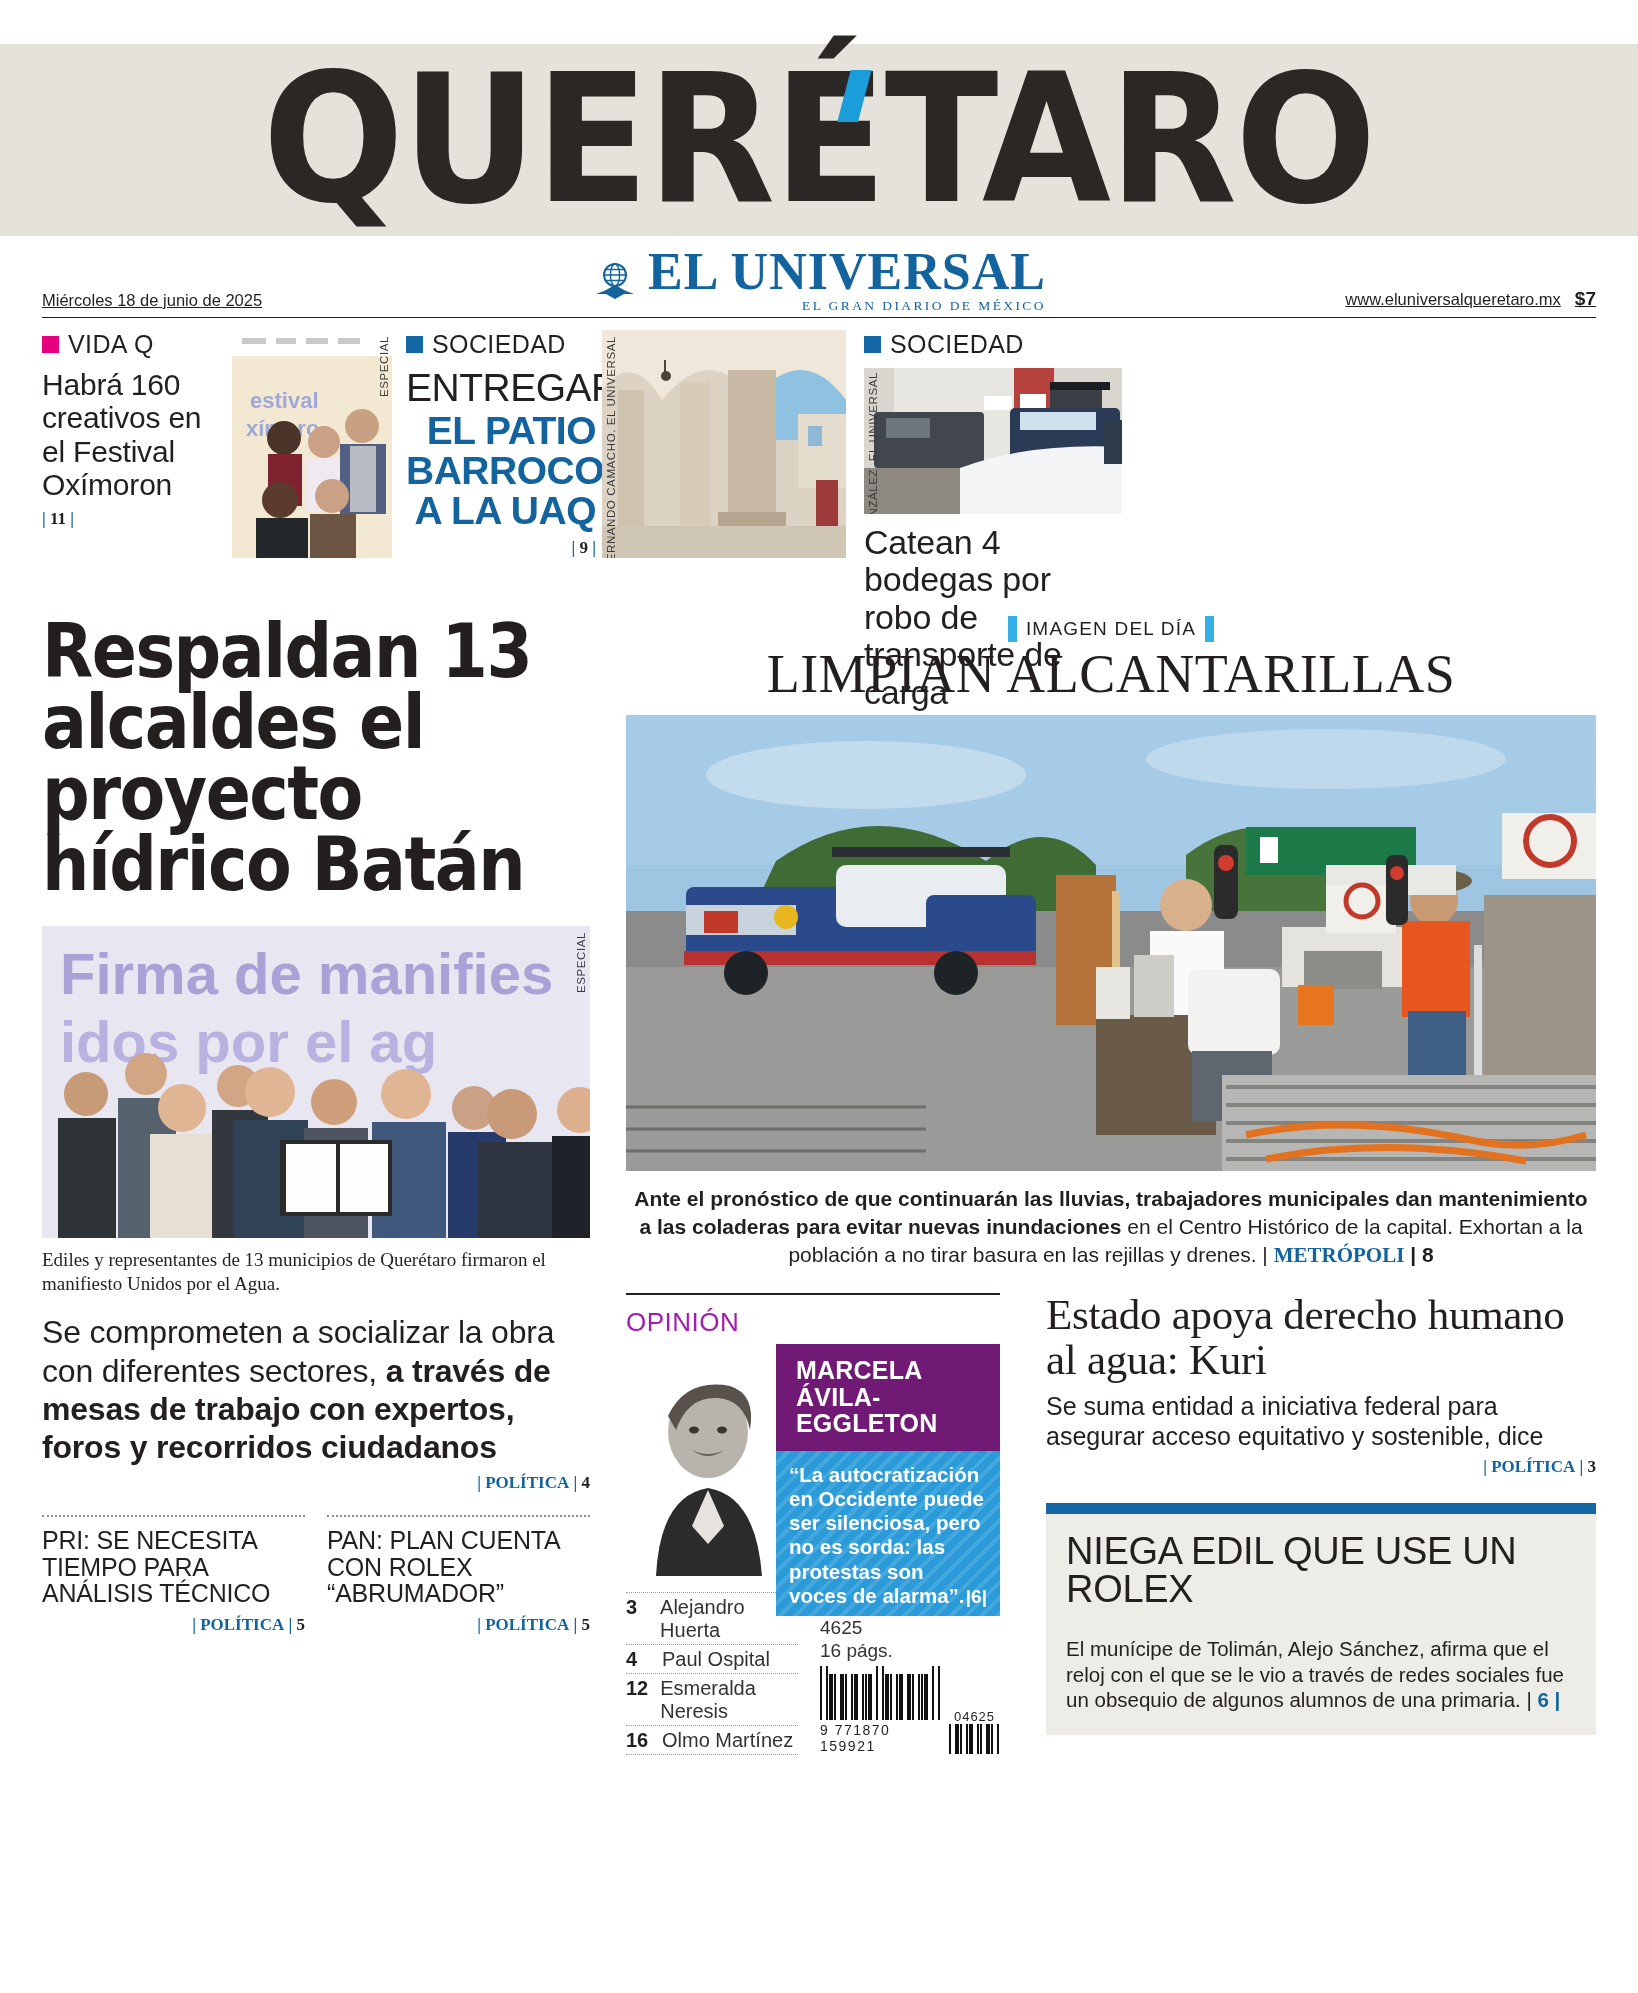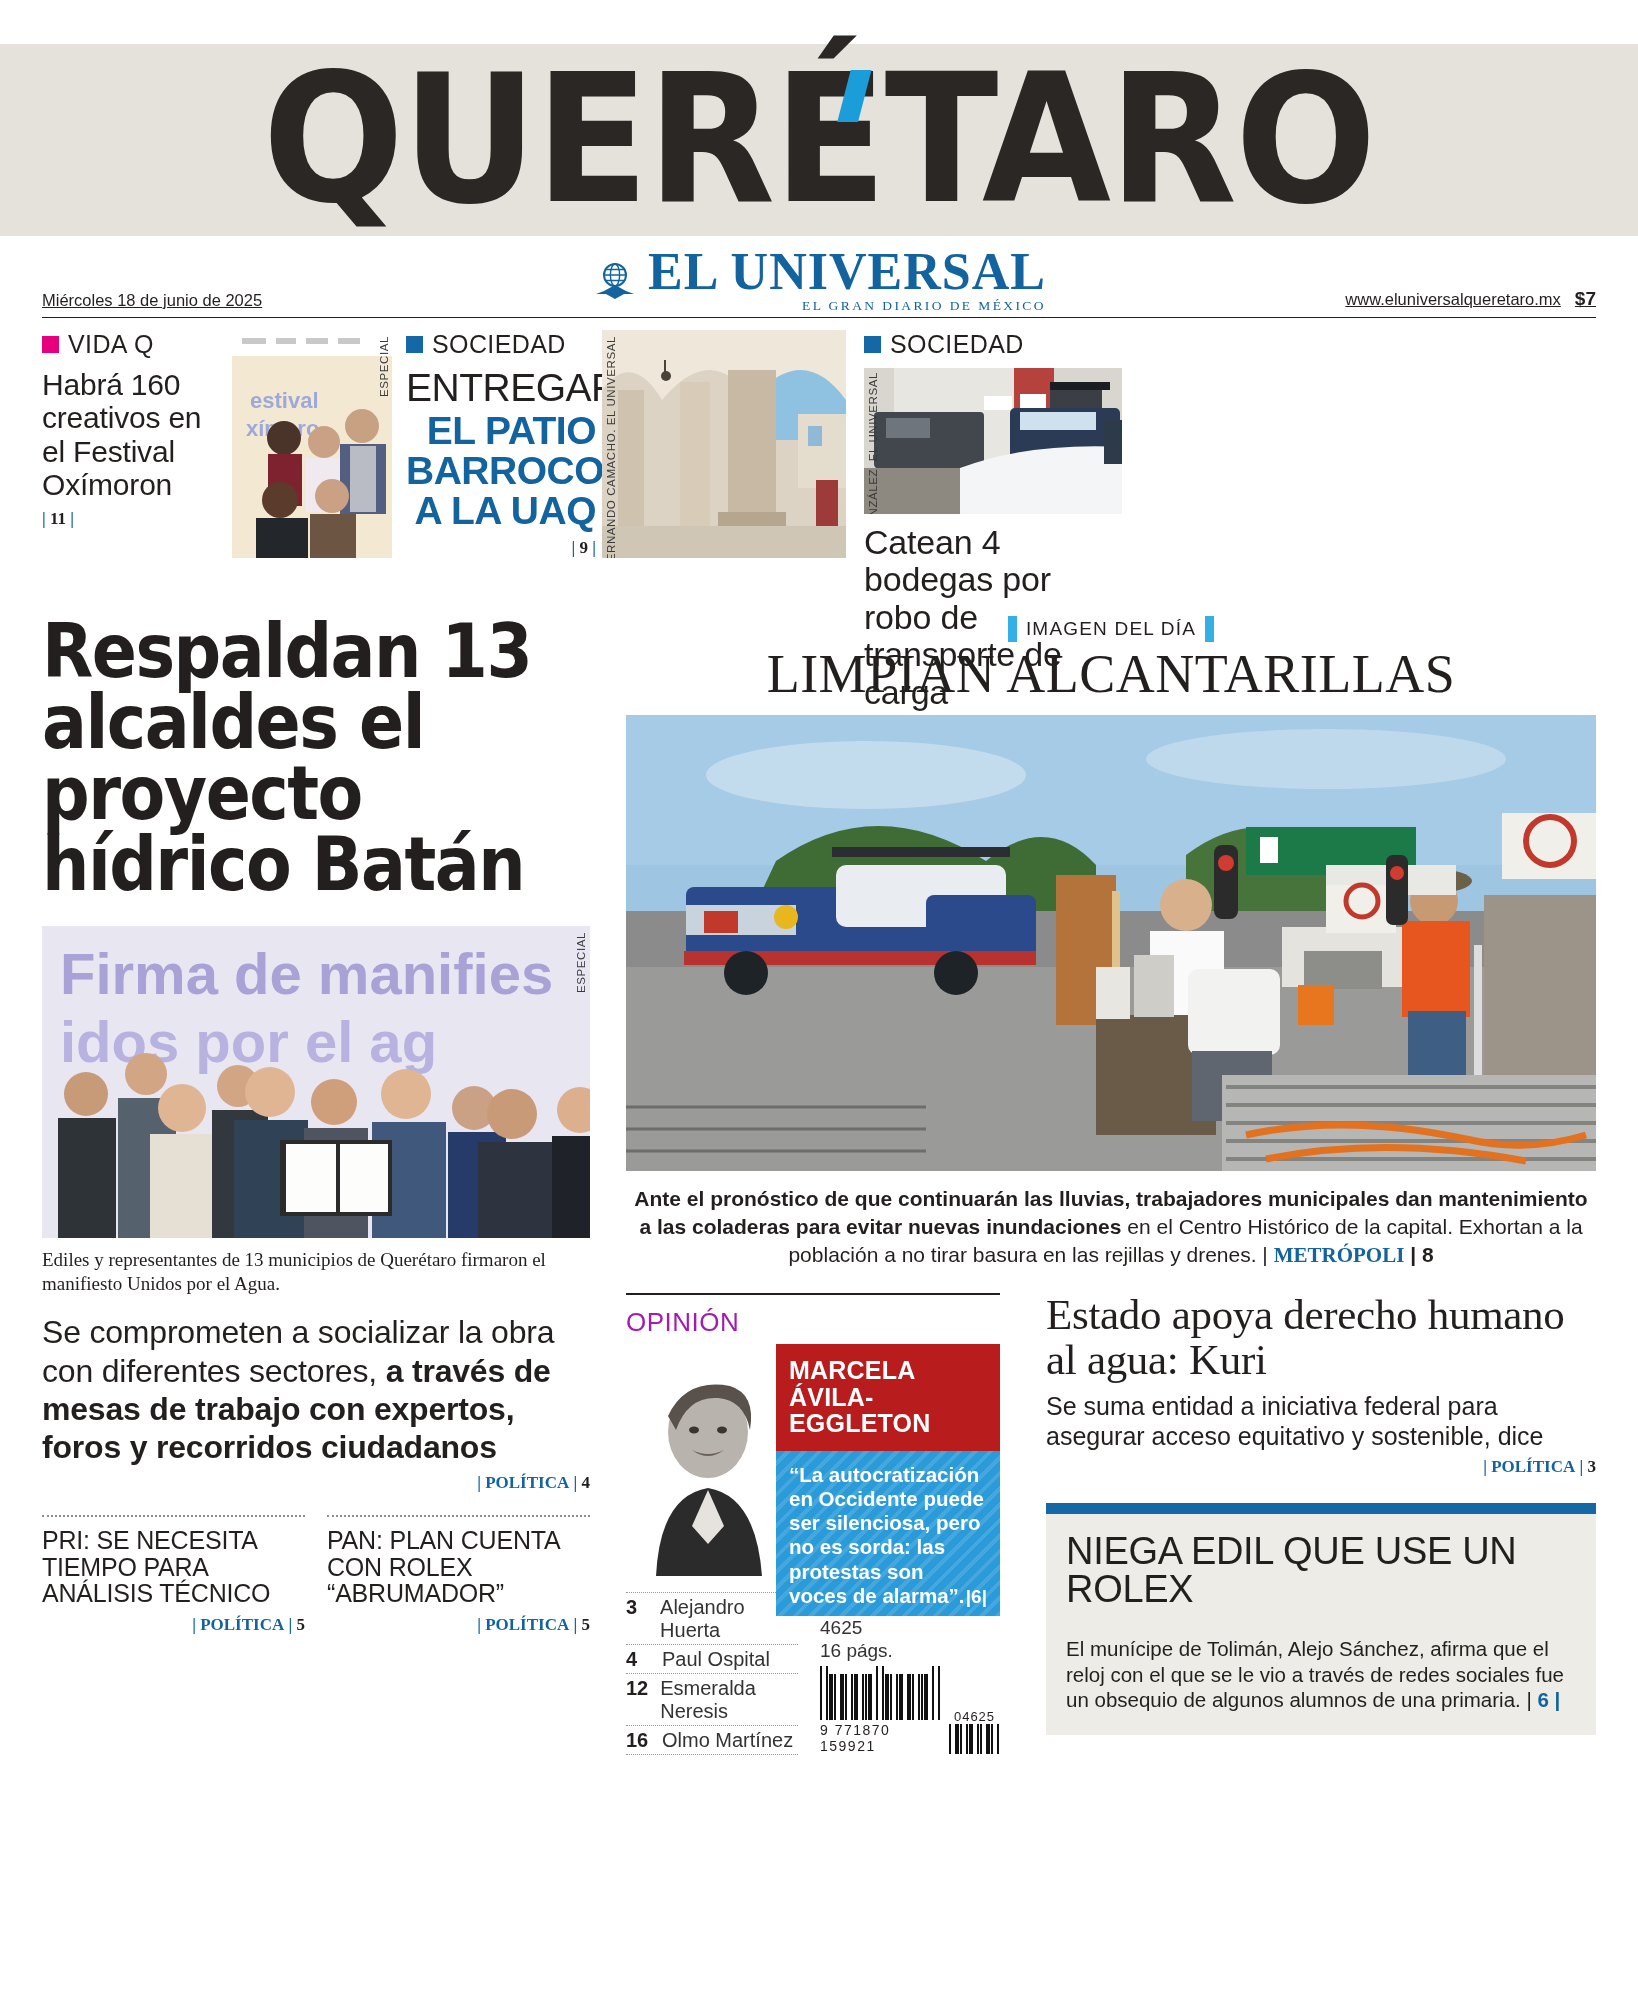--- a/index.html
+++ b/index.html
@@ -188,21 +188,21 @@
 
   .op-top-rule { border-top:2.5px solid #231f1e; margin-bottom:12px; }
   .op-label {
     font-family:"Liberation Sans Narrow","Liberation Sans",sans-serif;
     font-size:26px; letter-spacing:0.5px; color:#a21caf;
   }
   .op-body { display:flex; margin-top:6px; height:232px; }
   .op-portrait { width:150px; height:100%; position:relative; }
   .op-card { flex:1; display:flex; flex-direction:column; }
   .op-card-head {
-    background:#b91c1c; color:#fff; padding:13px 13px 14px 13px;
+    background:#701a75; color:#fff; padding:13px 13px 14px 20px;
   }
   .op-card-head .nm {
     font-family:"Liberation Sans Narrow","Liberation Sans",sans-serif;
     font-weight:bold; font-size:25px; line-height:1.06; letter-spacing:0.2px;
   }
   .op-card-quote {
     flex:1; color:#fff; padding:12px 13px 8px 13px; position:relative;
     background:
       repeating-linear-gradient(-45deg,
         rgba(255,255,255,0.12) 0 4px,

